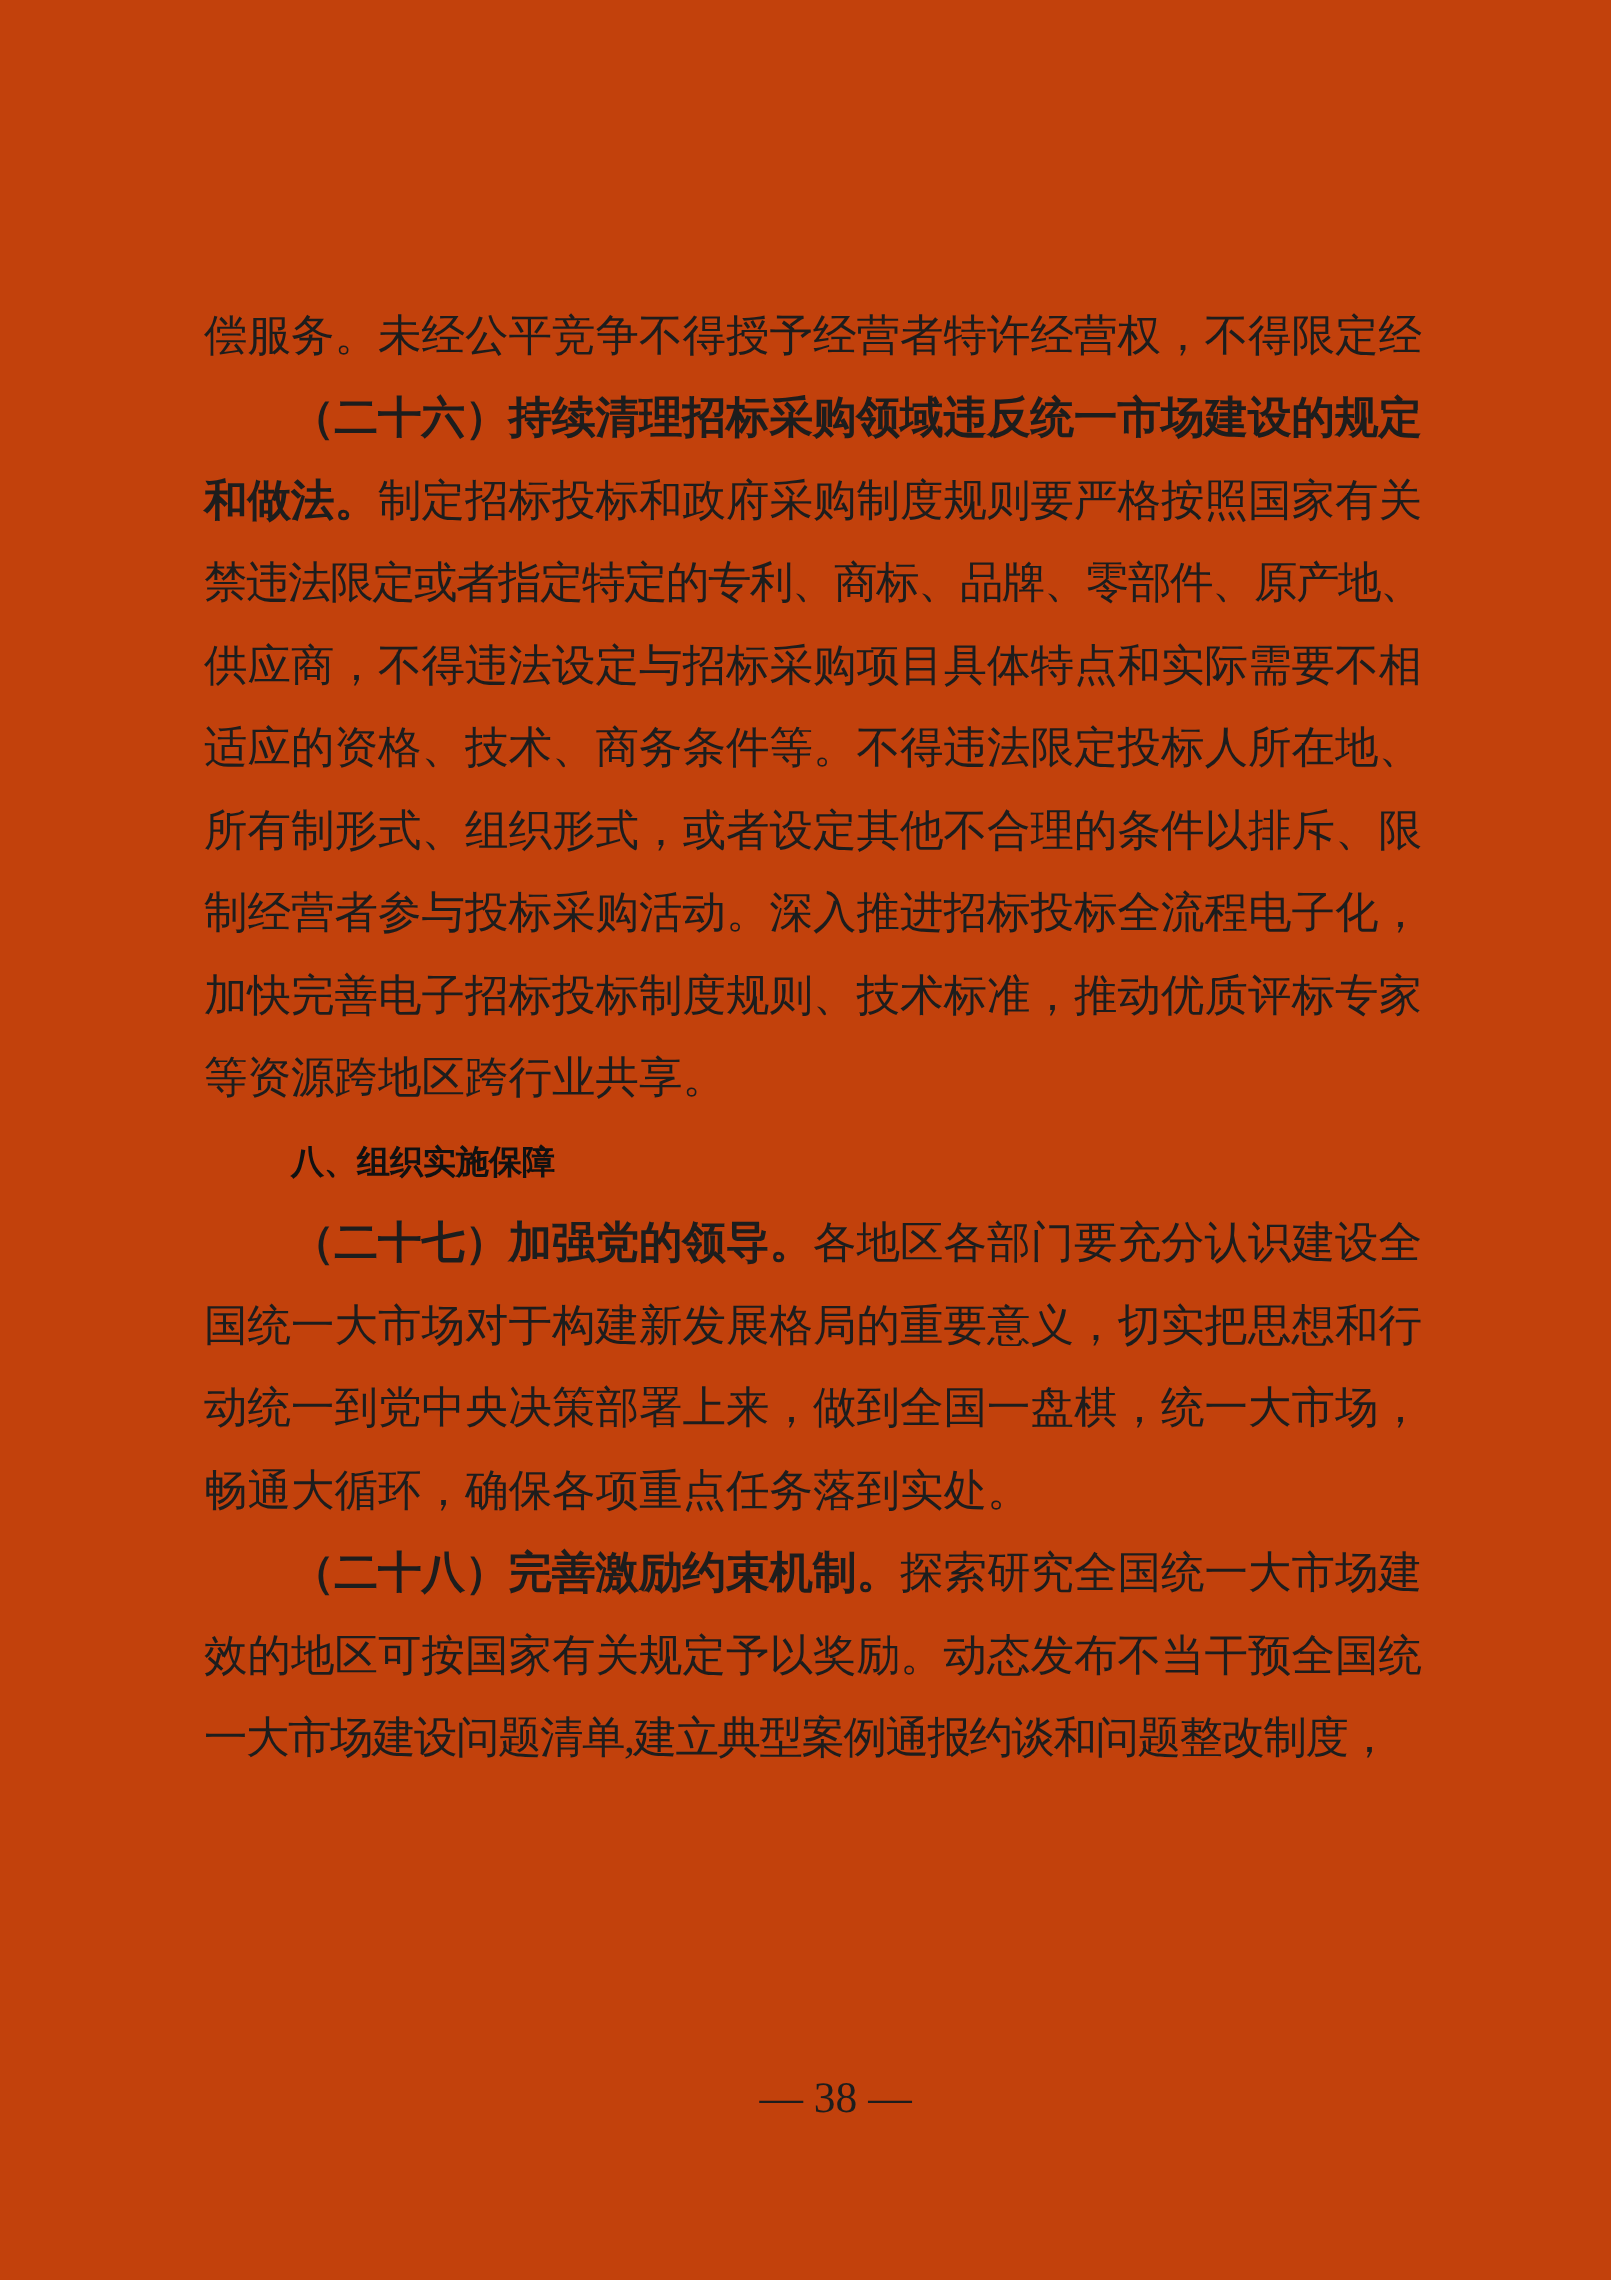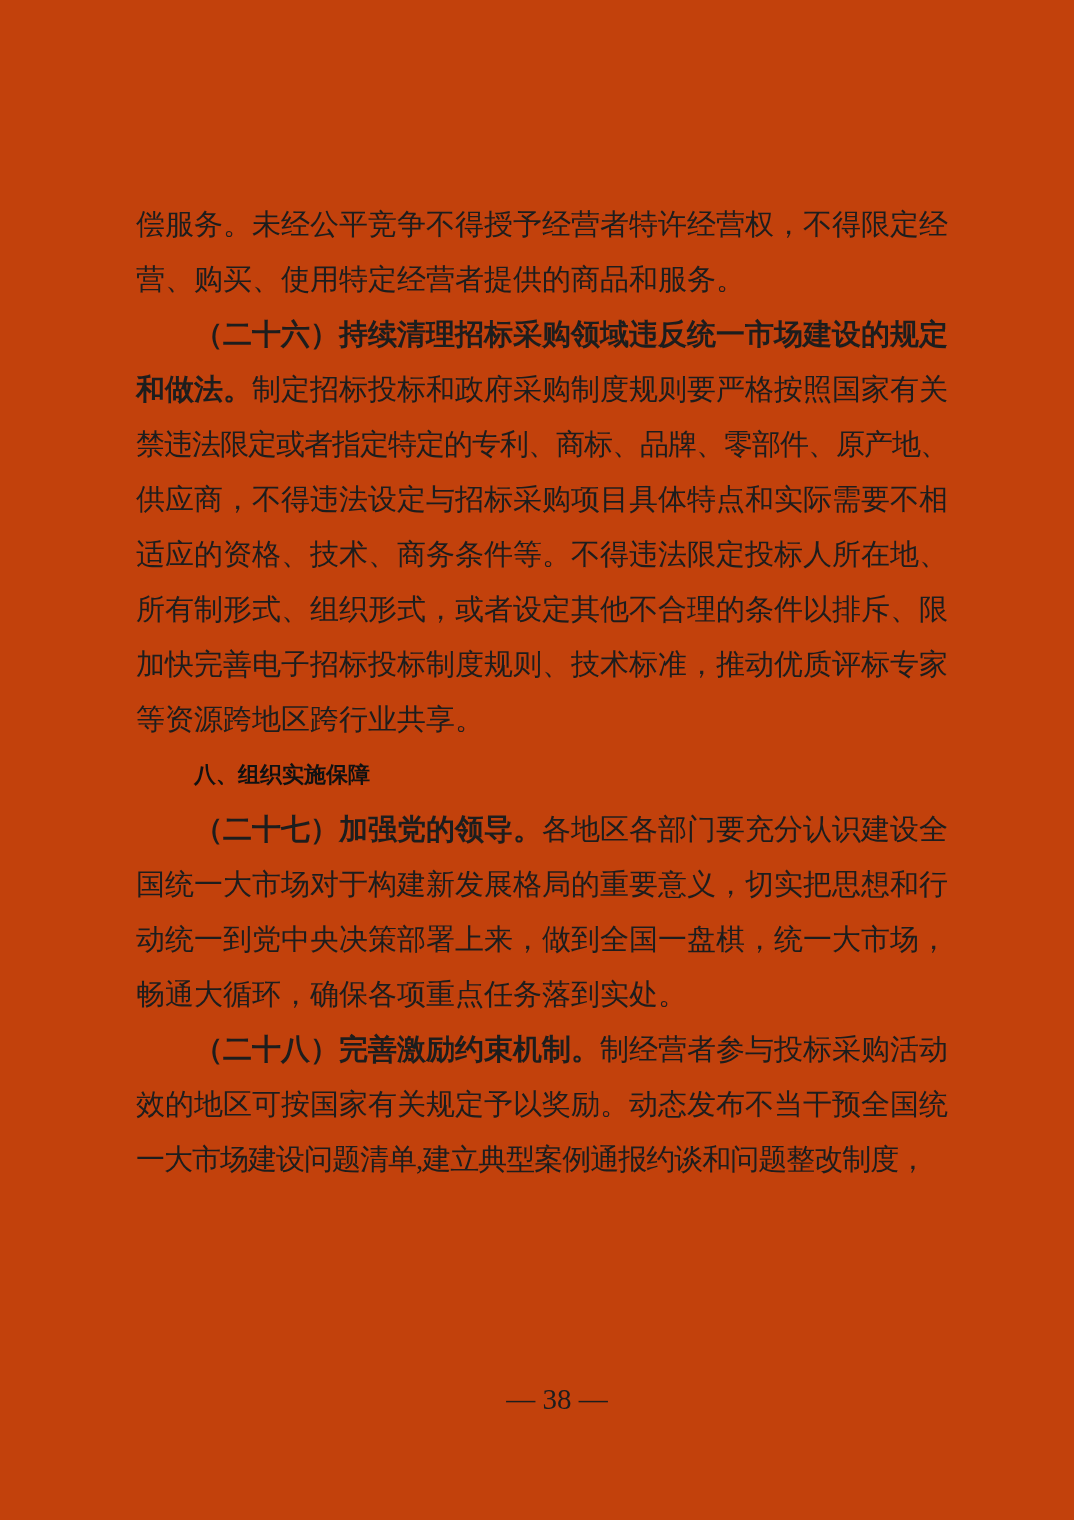--- a/index.html
+++ b/index.html
@@ -46,38 +46,38 @@
     padding-left: 20px;
   }
 </style>
 </head>
 <body>
 
 <div class="page">
   <div class="textblock">
 
     <div class="ln"><span class="lead"></span><span>偿服务。未经公平竞争不得授予经营者特许经营权，不得限定经</span></div>
-    <div class="ln"><span class="lead"></span><span>营、购买、使用特定经营者提供的商品和服务。</span></div>
 
     <div class="ln indent"><span class="lead">（二十六）持续清理招标采购领域违反统一市场建设的规定</span><span></span></div>
     <div class="ln"><span class="lead">和做法。</span><span>制定招标投标和政府采购制度规则要严格按照国家有关</span></div>
     <div class="ln tight"><span class="lead"></span><span>禁违法限定或者指定特定的专利、商标、品牌、零部件、原产地、</span></div>
     <div class="ln"><span class="lead"></span><span>供应商，不得违法设定与招标采购项目具体特点和实际需要不相</span></div>
     <div class="ln"><span class="lead"></span><span>适应的资格、技术、商务条件等。不得违法限定投标人所在地、</span></div>
     <div class="ln"><span class="lead"></span><span>所有制形式、组织形式，或者设定其他不合理的条件以排斥、限</span></div>
+    <div class="ln"><span class="lead"></span><span>制经营者参与投标采购活动。深入推进招标投标全流程电子化，</span></div>
     <div class="ln"><span class="lead"></span><span>加快完善电子招标投标制度规则、技术标准，推动优质评标专家</span></div>
     <div class="ln"><span class="lead"></span><span>等资源跨地区跨行业共享。</span></div>
 
     <div class="ln heading indent"><span>八、组织实施保障</span></div>
 
     <div class="ln indent"><span class="lead">（二十七）加强党的领导。</span><span>各地区各部门要充分认识建设全</span></div>
     <div class="ln"><span class="lead"></span><span>国统一大市场对于构建新发展格局的重要意义，切实把思想和行</span></div>
     <div class="ln"><span class="lead"></span><span>动统一到党中央决策部署上来，做到全国一盘棋，统一大市场，</span></div>
     <div class="ln"><span class="lead"></span><span>畅通大循环，确保各项重点任务落到实处。</span></div>
 
-    <div class="ln indent"><span class="lead">（二十八）完善激励约束机制。</span><span>制经营者参与投标采购活动</span></div>
+    <div class="ln indent"><span class="lead">（二十八）完善激励约束机制。</span><span>探索研究全国统一大市场建</span></div>
     <div class="ln"><span class="lead"></span><span>效的地区可按国家有关规定予以奖励。动态发布不当干预全国统</span></div>
     <div class="ln tight"><span class="lead"></span><span>一大市场建设问题清单,建立典型案例通报约谈和问题整改制度，</span></div>
 
   </div>
 
   <div class="footer"><span>— 38 —</span></div>
 </div>
 
 </body></html>

